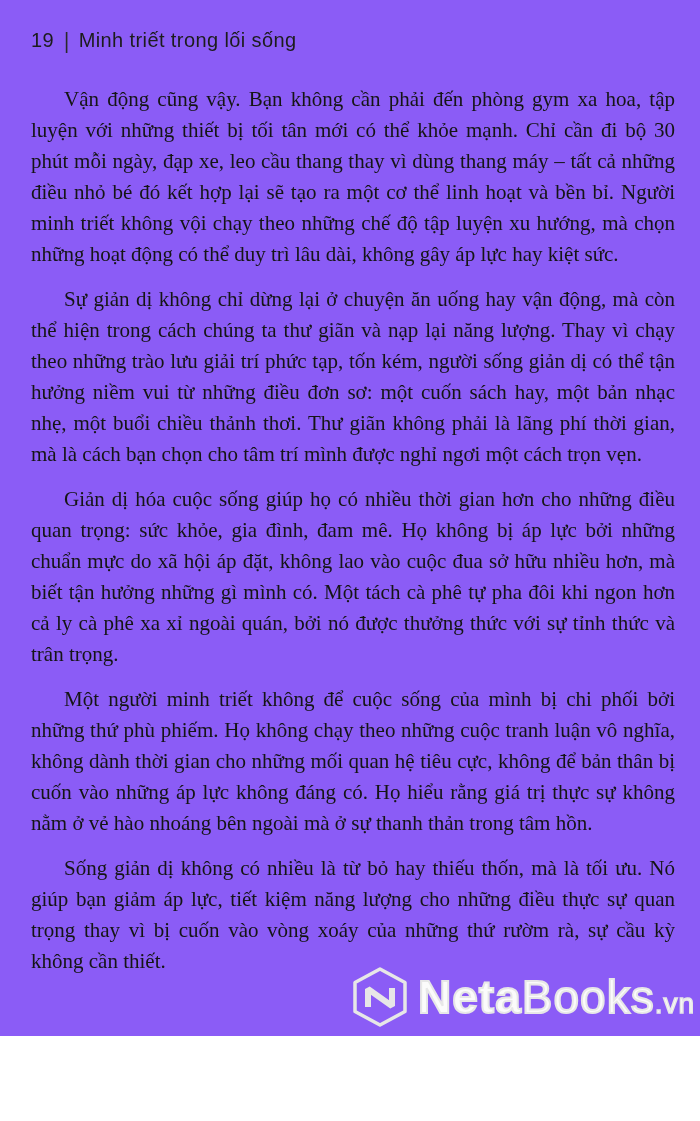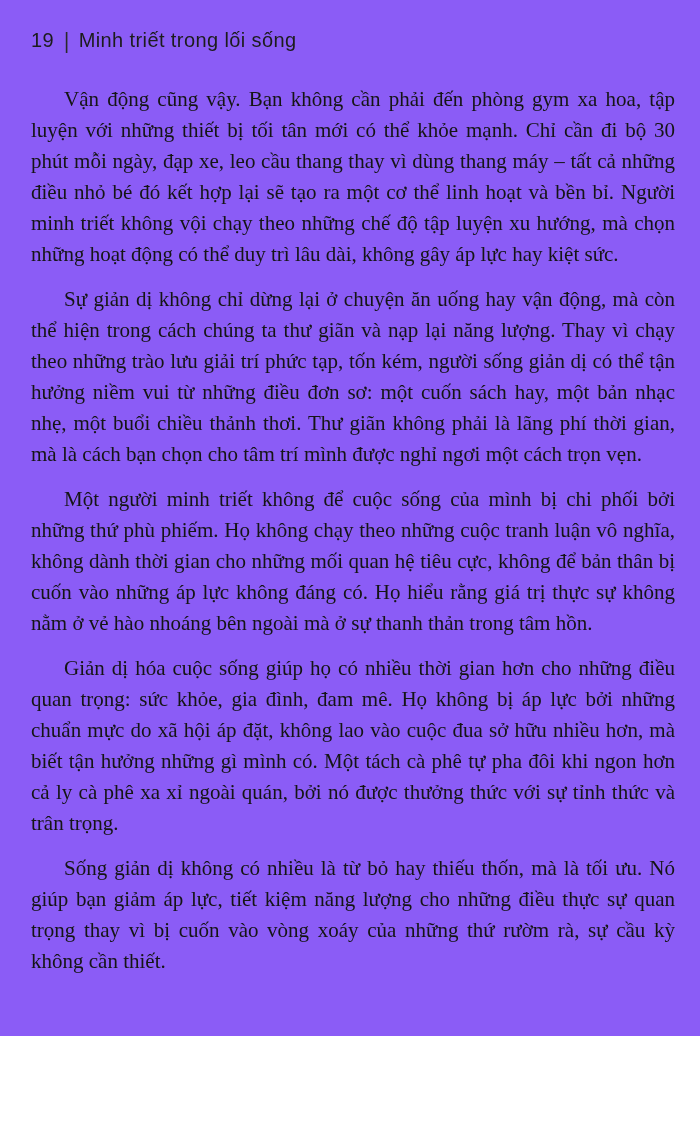--- a/index.html
+++ b/index.html
@@ -86,19 +86,30 @@
 
 <div class="page">
 
   <div class="running-header">
     <span>19</span><span class="sep">|</span><span>Minh triết trong lối sống</span>
   </div>
 
   <div class="body-text">
     <p>Vận động cũng vậy. Bạn không cần phải đến phòng gym xa hoa, tập luyện với những thiết bị tối tân mới có thể khỏe mạnh. Chỉ cần đi bộ 30 phút mỗi ngày, đạp xe, leo cầu thang thay vì dùng thang máy – tất cả những điều nhỏ bé đó kết hợp lại sẽ tạo ra một cơ thể linh hoạt và bền bỉ. Người minh triết không vội chạy theo những chế độ tập luyện xu hướng, mà chọn những hoạt động có thể duy trì lâu dài, không gây áp lực hay kiệt sức.</p>
     <p>Sự giản dị không chỉ dừng lại ở chuyện ăn uống hay vận động, mà còn thể hiện trong cách chúng ta thư giãn và nạp lại năng lượng. Thay vì chạy theo những trào lưu giải trí phức tạp, tốn kém, người sống giản dị có thể tận hưởng niềm vui từ những điều đơn sơ: một cuốn sách hay, một bản nhạc nhẹ, một buổi chiều thảnh thơi. Thư giãn không phải là lãng phí thời gian, mà là cách bạn chọn cho tâm trí mình được nghỉ ngơi một cách trọn vẹn.</p>
+    <p>Giản dị hóa cuộc sống giúp họ có nhiều thời gian hơn cho những điều quan trọng: sức khỏe, gia đình, đam mê. Họ không bị áp lực bởi những chuẩn mực do xã hội áp đặt, không lao vào cuộc đua sở hữu nhiều hơn, mà biết tận hưởng những gì mình có. Một tách cà phê tự pha đôi khi ngon hơn cả ly cà phê xa xỉ ngoài quán, bởi nó được thưởng thức với sự tỉnh thức và trân trọng.</p>
     <p>Một người minh triết không để cuộc sống của mình bị chi phối bởi những thứ phù phiếm. Họ không chạy theo những cuộc tranh luận vô nghĩa, không dành thời gian cho những mối quan hệ tiêu cực, không để bản thân bị cuốn vào những áp lực không đáng có. Họ hiểu rằng giá trị thực sự không nằm ở vẻ hào nhoáng bên ngoài mà ở sự thanh thản trong tâm hồn.</p>
-    <p>Giản dị hóa cuộc sống giúp họ có nhiều thời gian hơn cho những điều quan trọng: sức khỏe, gia đình, đam mê. Họ không bị áp lực bởi những chuẩn mực do xã hội áp đặt, không lao vào cuộc đua sở hữu nhiều hơn, mà biết tận hưởng những gì mình có. Một tách cà phê tự pha đôi khi ngon hơn cả ly cà phê xa xỉ ngoài quán, bởi nó được thưởng thức với sự tỉnh thức và trân trọng.</p>
     <p>Sống giản dị không có nhiều là từ bỏ hay thiếu thốn, mà là tối ưu. Nó giúp bạn giảm áp lực, tiết kiệm năng lượng cho những điều thực sự quan trọng thay vì bị cuốn vào vòng xoáy của những thứ rườm rà, sự cầu kỳ không cần thiết.</p>
   </div>
 
+  <div class="watermark">
+    <span class="wm-icon">
+      <svg width="58" height="62" viewBox="0 0 58 62" fill="none" xmlns="http://www.w3.org/2000/svg">
+        <path d="M29 3 L54 16.5 V45.5 L29 59 L4 45.5 V16.5 Z" stroke="#e7e7e7" stroke-width="3.5" fill="none" stroke-linejoin="round"></path>
+        <path d="M17 41 V23 L41 40 V22" stroke="#e7e7e7" stroke-width="6" fill="none" stroke-linejoin="bevel" stroke-linecap="butt"></path>
+      </svg>
+    </span>
+    <span class="wm-text">
+      <span class="wm-brand-bold">Neta</span><span class="wm-brand-reg">Books</span><span class="wm-tld">.vn</span>
+    </span>
+  </div>
 
 </div>
 
 </body></html>

